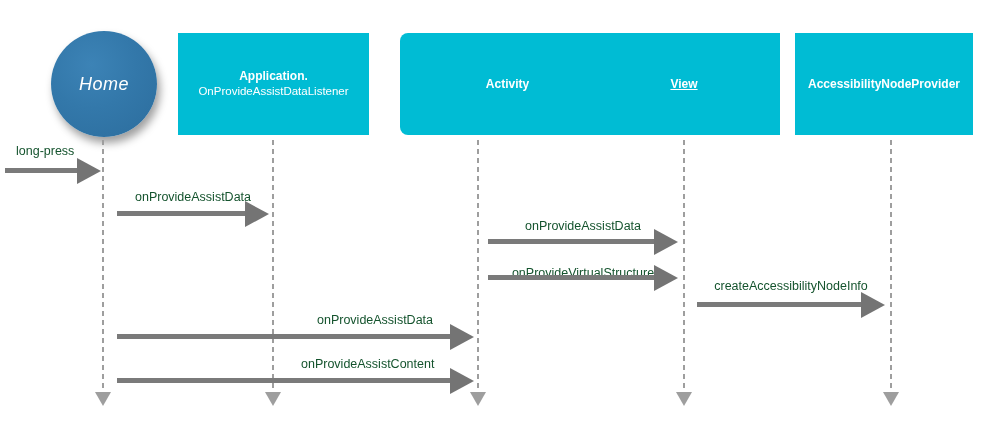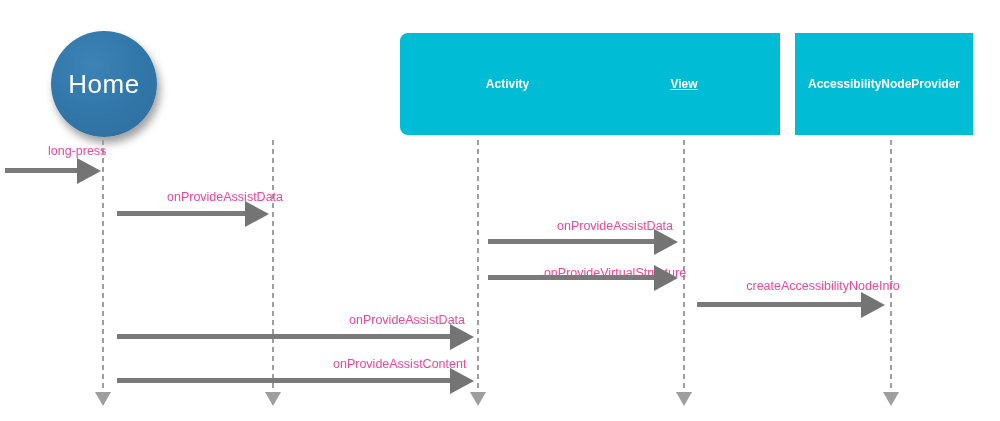--- a/index.html
+++ b/index.html
@@ -17,23 +17,24 @@
   
   .actor-circle {
     position: absolute;
     left: 51px; top: 31px;
     width: 106px; height: 106px;
     border-radius: 50%;
     background: radial-gradient(circle at 38% 32%, #3c83b6 0%, #3378aa 45%, #2c6d9d 100%);
     box-shadow: 3px 6px 9px rgba(0,0,0,0.38);
     display: flex; align-items: center; justify-content: center;
     color: #ffffff;
-    font-size: 26px;
+    font-size: 18px;
     font-weight: 300;
     letter-spacing: 0.5px;
+    font-style: italic;
   }
 
   .actor-box {
     position: absolute;
     top: 33px; height: 102px;
     background: #00bcd4;
     color: #ffffff;
     display: flex; flex-direction: column;
     align-items: center; justify-content: center;
     text-align: center;
@@ -72,35 +73,38 @@
   .mhead {
     position: absolute;
     width: 0; height: 0;
     border-top: 13px solid transparent;
     border-bottom: 13px solid transparent;
     border-left: 24px solid #747474;
   }
   .mlabel {
     position: absolute;
     font-size: 12.5px;
-    color: #ec4899;
+    color: #14532d;
     white-space: nowrap;
-    margin-left: 32px;
   }
   .mlabel.centered { transform: translateX(-50%); }
 </style>
 </head>
 <body>
 
 <div class="stage">
 
   <div class="actor-circle">
     <span>Home</span>
   </div>
 
+  <div class="actor-box box-application">
+    <div class="box-title">Application.</div>
+    <div class="box-subtitle">OnProvideAssistDataListener</div>
+  </div>
 
   <div class="actor-box box-activity">
     <div class="box-title">Activity</div>
   </div>
 
   <div class="actor-box box-view">
     <div class="box-title">View</div>
   </div>
 
   <div class="actor-box box-anp">

